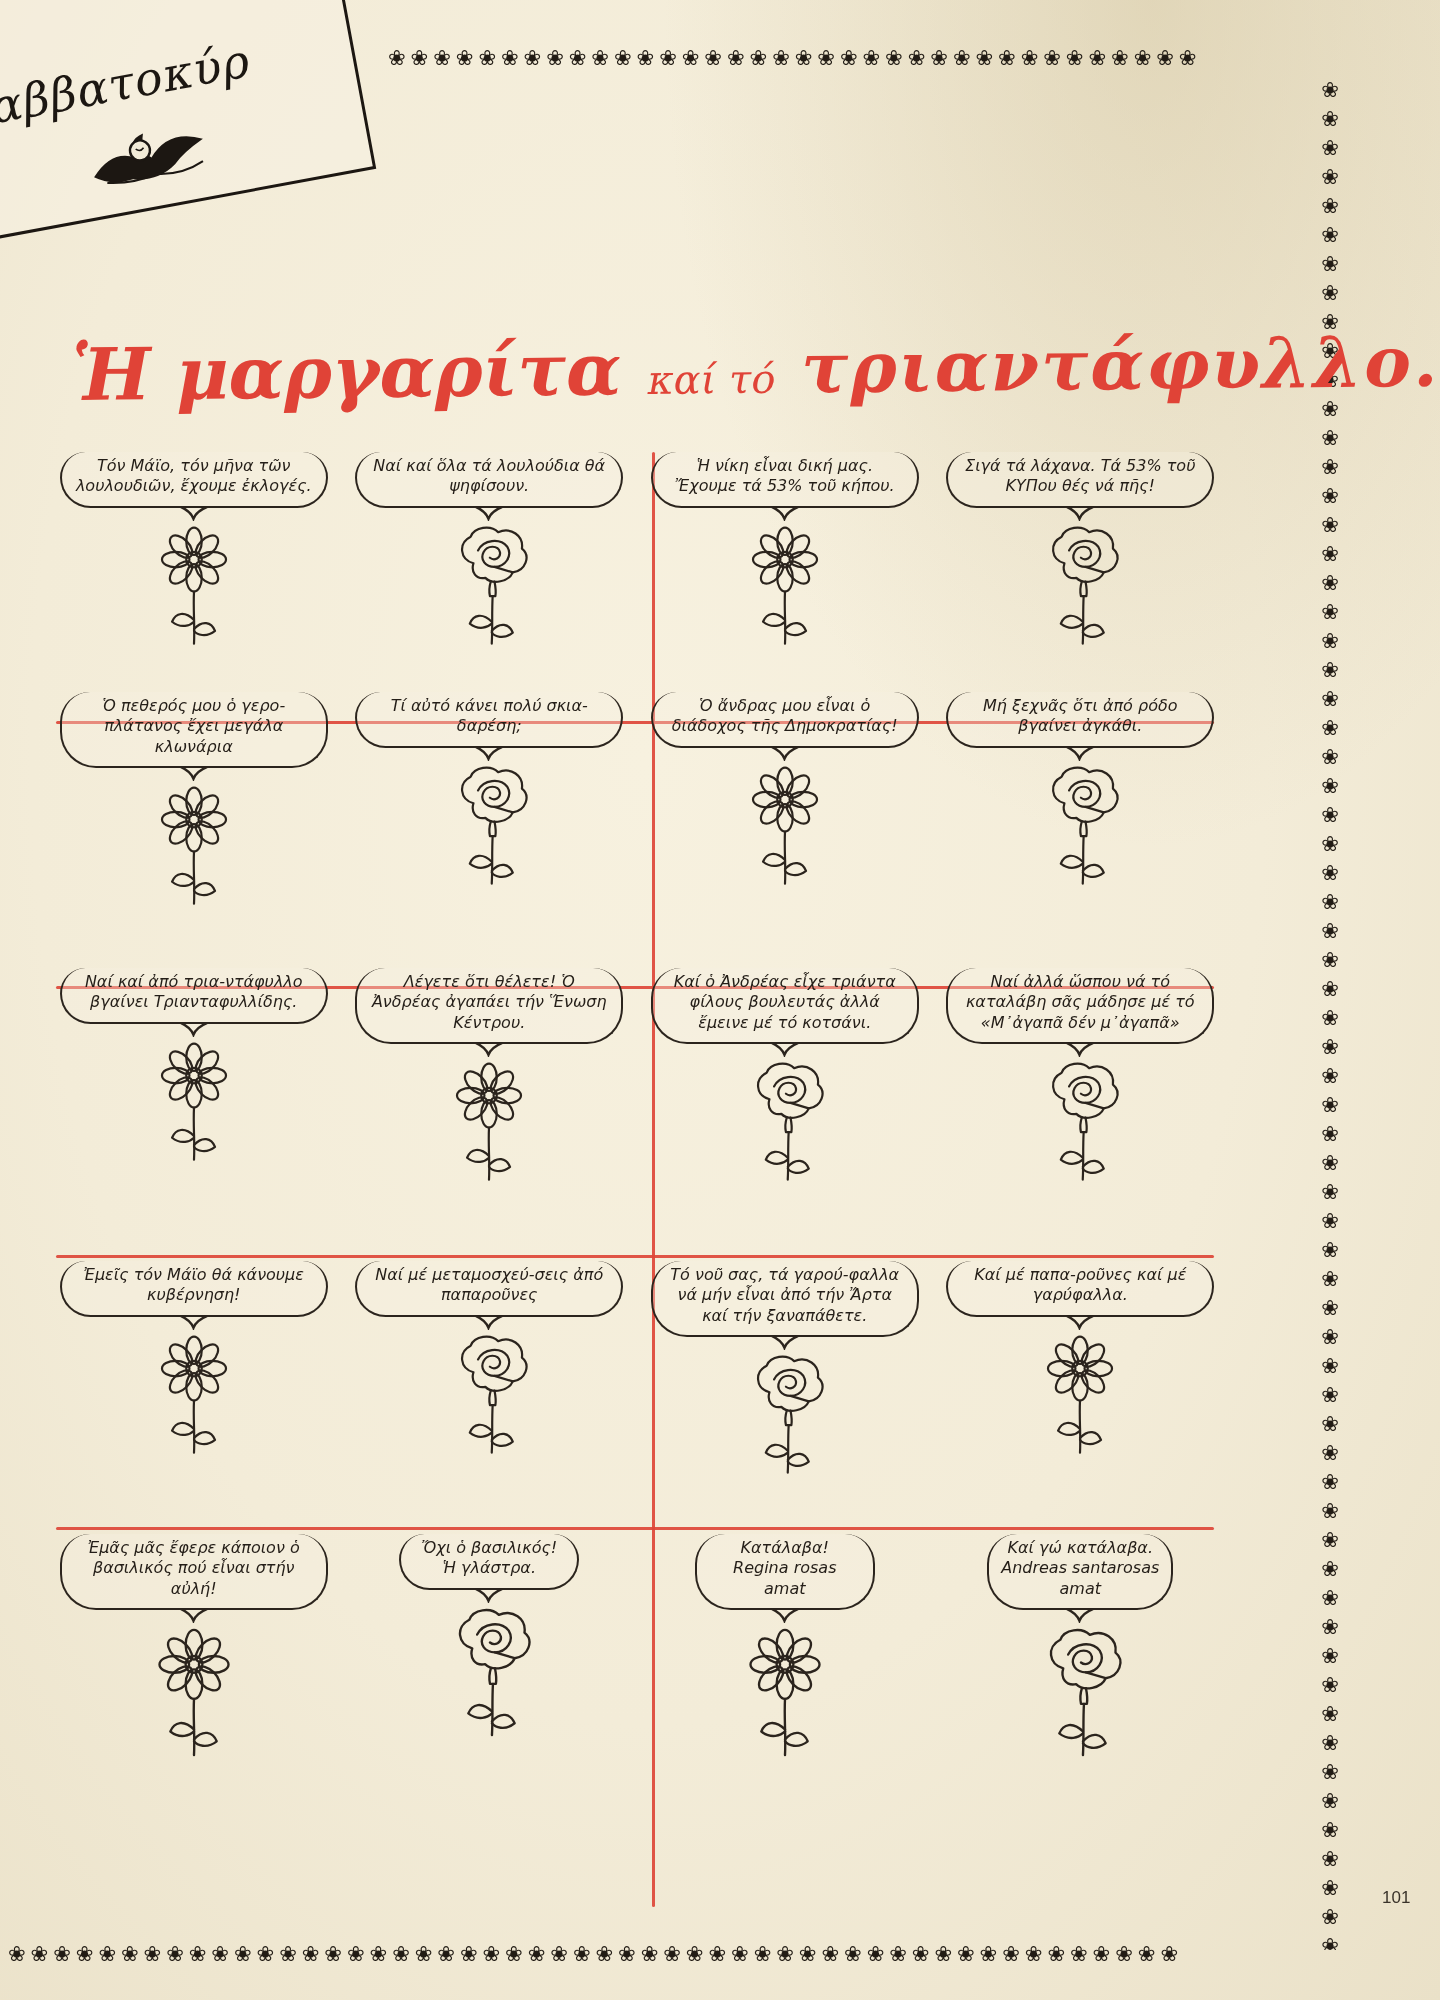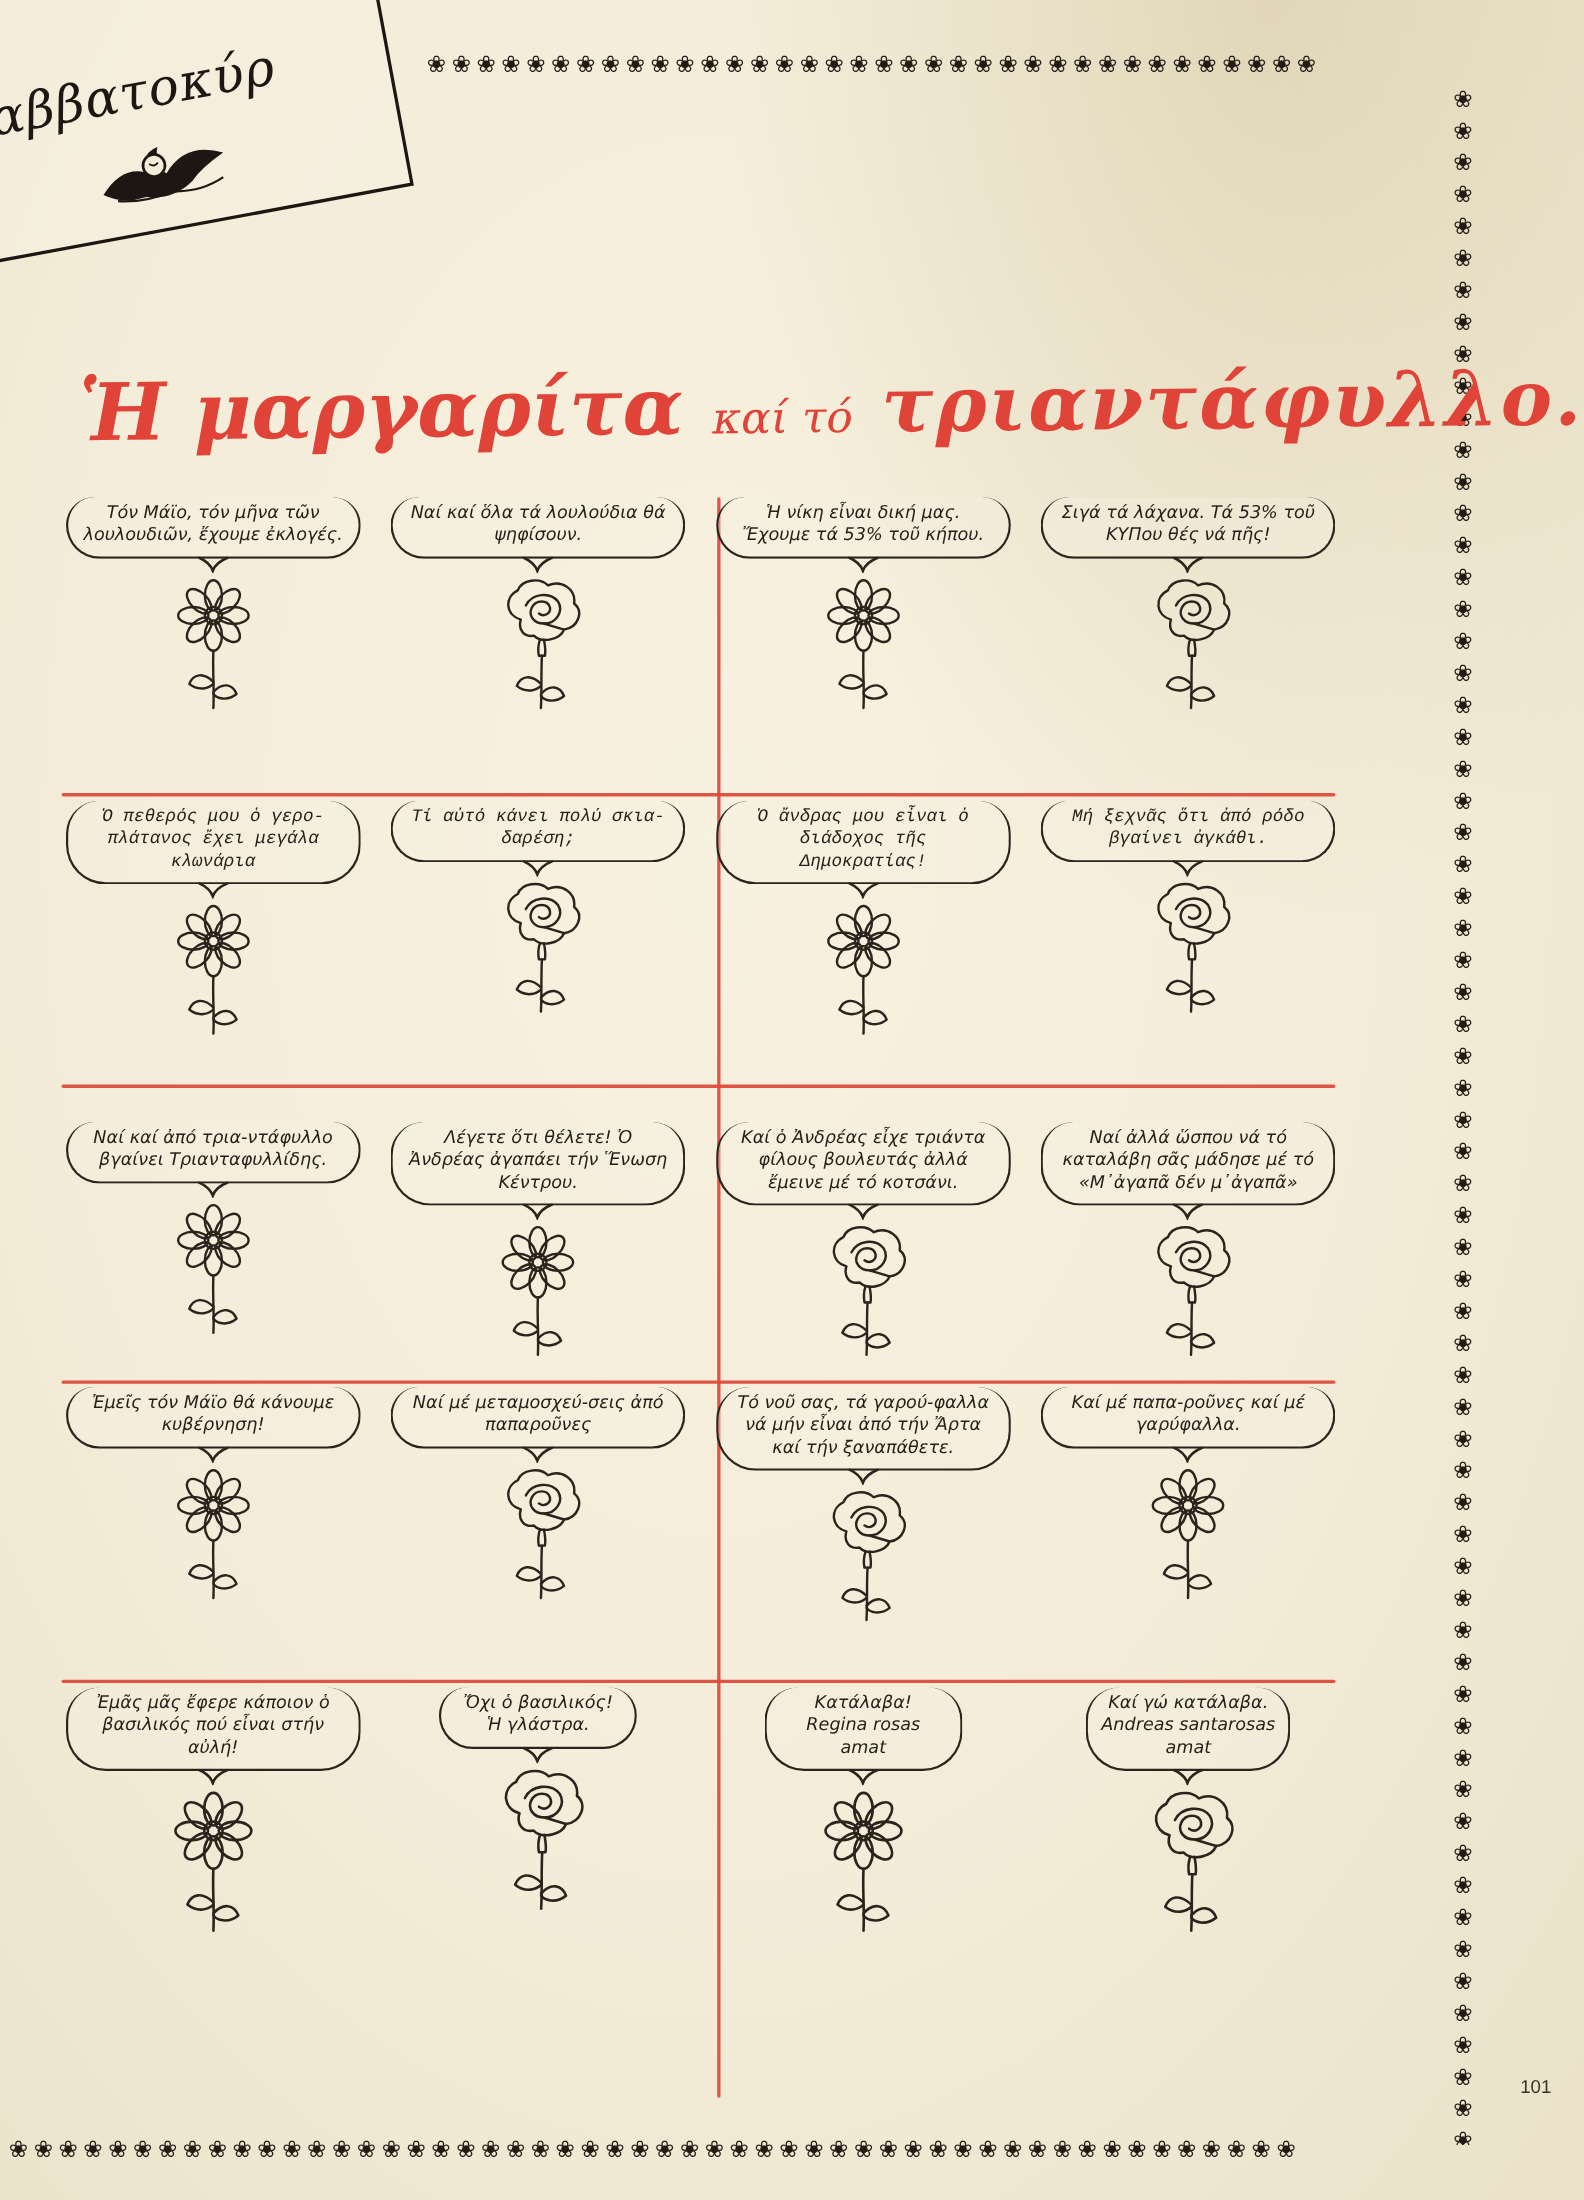--- a/index.html
+++ b/index.html
@@ -42,21 +42,21 @@
   .title .t-big2{font-size:70px;font-weight:bold;letter-spacing:2px;}
 
   
   .redline{position:absolute;background:#dd4638;opacity:.92;border-radius:2px;}
   .vline{left:652px;top:452px;width:3px;height:1455px;}
   .hline{left:56px;width:1158px;height:3px;}
   .h1{top:721px;} .h2{top:986px;} .h3{top:1255px;} .h4{top:1527px;}
 
   
   .row{position:absolute;left:58px;width:1158px;display:grid;grid-template-columns:repeat(4,1fr);column-gap:24px;}
-  .r1{top:452px;height:266px;} .r2{top:728px;height:255px;font-family:Liberation Mono, monospace;} .r3{top:1020px;height:260px;}
+  .r1{top:452px;height:266px;} .r2{top:692px;height:255px;} .r3{top:968px;height:260px;}
   .r4{top:1261px;height:262px;} .r5{top:1534px;height:300px;}
 
   .cell{display:flex;flex-direction:column;align-items:center;min-width:0;}
   .bubble{
     max-width:268px;min-width:180px;
     border:2.4px solid #2b241d;border-top:none;
     border-radius:30px 30px 36px 36px;
     padding:4px 12px 9px;box-sizing:border-box;
     background:rgba(247,241,227,.35);
   }

